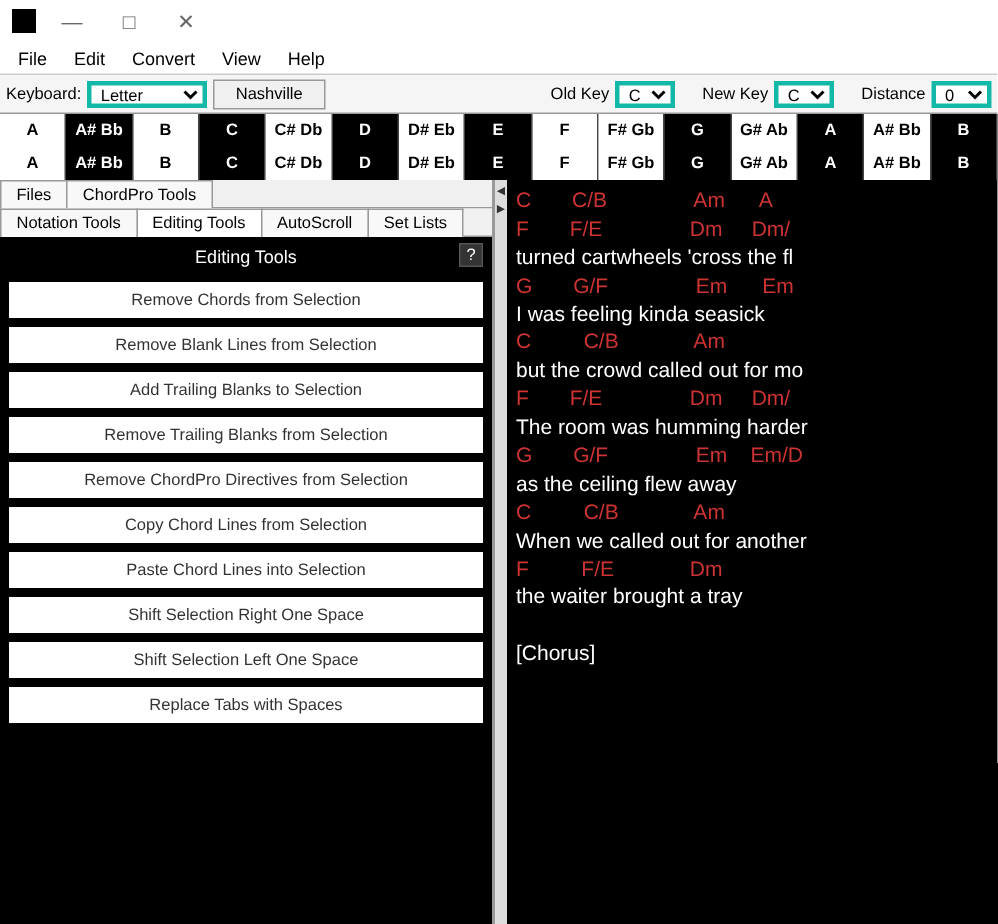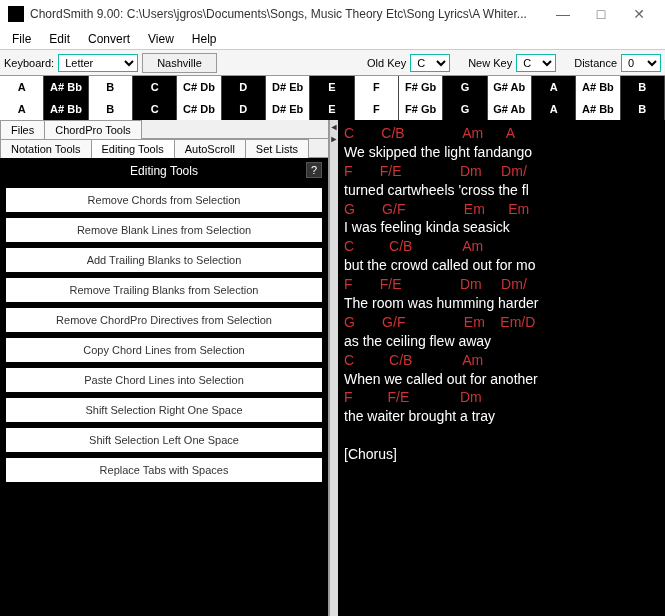--- a/index.html
+++ b/index.html
@@ -9,21 +9,21 @@
 .titlebar .icon { width: 16px; height: 16px; background: #000; margin-right: 6px; }
 .titlebar .title { flex: 1; color: #333; font-size: 12px; white-space: nowrap; overflow: hidden; }
 .titlebar .winbtns { display: flex; gap: 2px; }
 .titlebar .winbtn { width: 36px; height: 24px; display: flex; align-items: center; justify-content: center; color: #666; font-size: 14px; }
 
 .menubar { height: 22px; display: flex; align-items: center; padding: 0 4px; gap: 2px; border-bottom: 1px solid #ccc; }
 .menubar span { padding: 2px 8px; font-size: 12px; }
 
 .toolbar { height: 26px; display: flex; align-items: center; padding: 2px 4px; gap: 4px; border-bottom: 1px solid #999; background: #f5f5f5; }
 .toolbar label { font-size: 11px; }
-.toolbar select, .toolbar input { font-size: 11px; height: 18px; border: 1px solid #14b8a6; background: #fff; padding: 0 2px; }
+.toolbar select, .toolbar input { font-size: 11px; height: 18px; border: 3px solid #14b8a6; background: #fff; padding: 0 2px; }
 .toolbar button { font-size: 11px; height: 20px; padding: 0 14px; border: 1px solid #999; background: #f0f0f0; }
 
 .pianorow { height: 22px; display: flex; background: #000; }
 .pianorow .wk, .pianorow .bk { flex: 1; display: flex; align-items: center; justify-content: center; font-size: 11px; font-weight: bold; border-right: 1px solid #444; }
 .pianorow .wk { background: #fff; color: #000; }
 .pianorow .bk { background: #000; color: #fff; }
 
 .mainarea { display: flex; height: calc(616px - 28px - 22px - 26px - 44px); }
 
 .leftpanel { width: 330px; display: flex; flex-direction: column; border-right: 2px solid #999; }
@@ -49,21 +49,20 @@
 .playbar .timelabel { text-align: center; font-size: 12px; padding: 2px; }
 .playbar .btns { display: flex; gap: 10px; justify-content: center; padding: 4px; }
 .playbar .btns button { width: 60px; height: 42px; font-size: 11px; border: 2px solid #999; background: #fff; }
 .playbar .btns button.disabled { color: #aaa; }
 </style>
 </head>
 <body>
 
 <div class="titlebar">
   <div class="icon"></div>
-  <div class="title">ChordSmith  9.00: C:\Users\jgros\Documents\Songs, Music Theory Etc\Song Lyrics\A Whiter...</div>
   <div class="winbtns">
     <div class="winbtn">—</div>
     <div class="winbtn">□</div>
     <div class="winbtn">✕</div>
   </div>
 </div>
 
 <div class="menubar">
   <span>File</span>
   <span>Edit</span>
@@ -153,21 +152,20 @@
   </div>
 
   <div class="splitter">
     <span>◄</span>
     <span>►</span>
   </div>
 
   <div class="rightpanel">
     <div class="lyrics" id="lyrics">
         <div class="chords">C       C/B               Am      A</div>
-        <div class="text">We skipped the light fandango</div>
         <div class="chords">F       F/E               Dm     Dm/</div>
         <div class="text">turned cartwheels 'cross the fl</div>
         <div class="chords">G       G/F               Em      Em</div>
         <div class="text">I was feeling kinda seasick</div>
         <div class="chords">C         C/B             Am</div>
         <div class="text">but the crowd called out for mo</div>
         <div class="chords">F       F/E               Dm     Dm/</div>
         <div class="text">The room was humming harder</div>
         <div class="chords">G       G/F               Em    Em/D</div>
         <div class="text">as the ceiling flew away</div>

